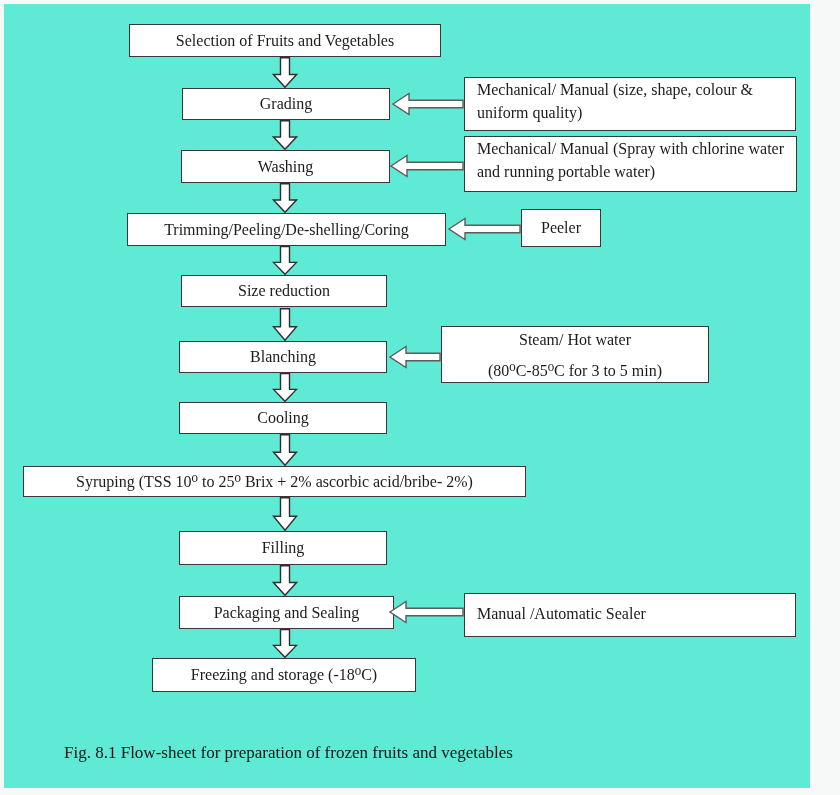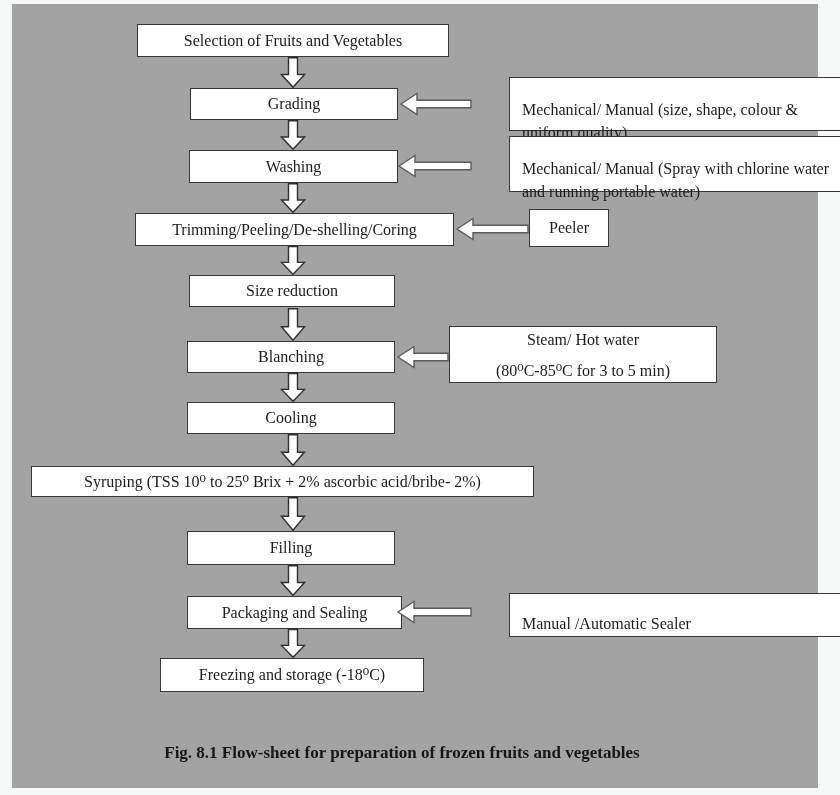--- a/index.html
+++ b/index.html
@@ -6,57 +6,56 @@
   body {
     width: 840px; height: 795px;
     background: #f7f8f8;
     font-family: "Liberation Serif", "DejaVu Serif", serif;
     color: #1f1f1f;
     position: relative;
     overflow: hidden;
   }
   .page {
     position: absolute;
-    left: 12px; top: 4px;
+    left: 4px; top: 4px;
     width: 806px; height: 784px;
-    background: #a3a3a3;
+    background: #5eead4;
   }
   .box {
     position: absolute;
     background: #ffffff;
     border: 1.5px solid #383838;
     box-sizing: border-box;
     display: flex;
     align-items: center;
     justify-content: center;
     text-align: center;
     font-size: 16px;
     line-height: 1.25;
     color: #1c1c1c;
   }
   .note-left {
     justify-content: flex-start;
     align-items: flex-start;
     text-align: left;
-    padding: 21px 10px 3px 12px;
+    padding: 1px 10px 3px 12px;
     line-height: 1.42;
-    margin-left: 37px;
   }
   .note-center2 {
     flex-direction: column;
     line-height: 1.4;
     padding-top: 2px;
     justify-content: space-between;
   }
   .arrow { position: absolute; display: block; }
   .caption {
     position: absolute;
     left: 60px; top: 739px; width: 660px;
-    text-align: center;
-    font-weight: bold;
+    text-align: left;
+    font-weight: normal;
     font-size: 17px;
     color: #161616;
   }
 </style>
 </head>
 <body>
 
 <div class="page">
 
   <div class="box" style="left:125px; top:20px; width:312px; height:33px;">

